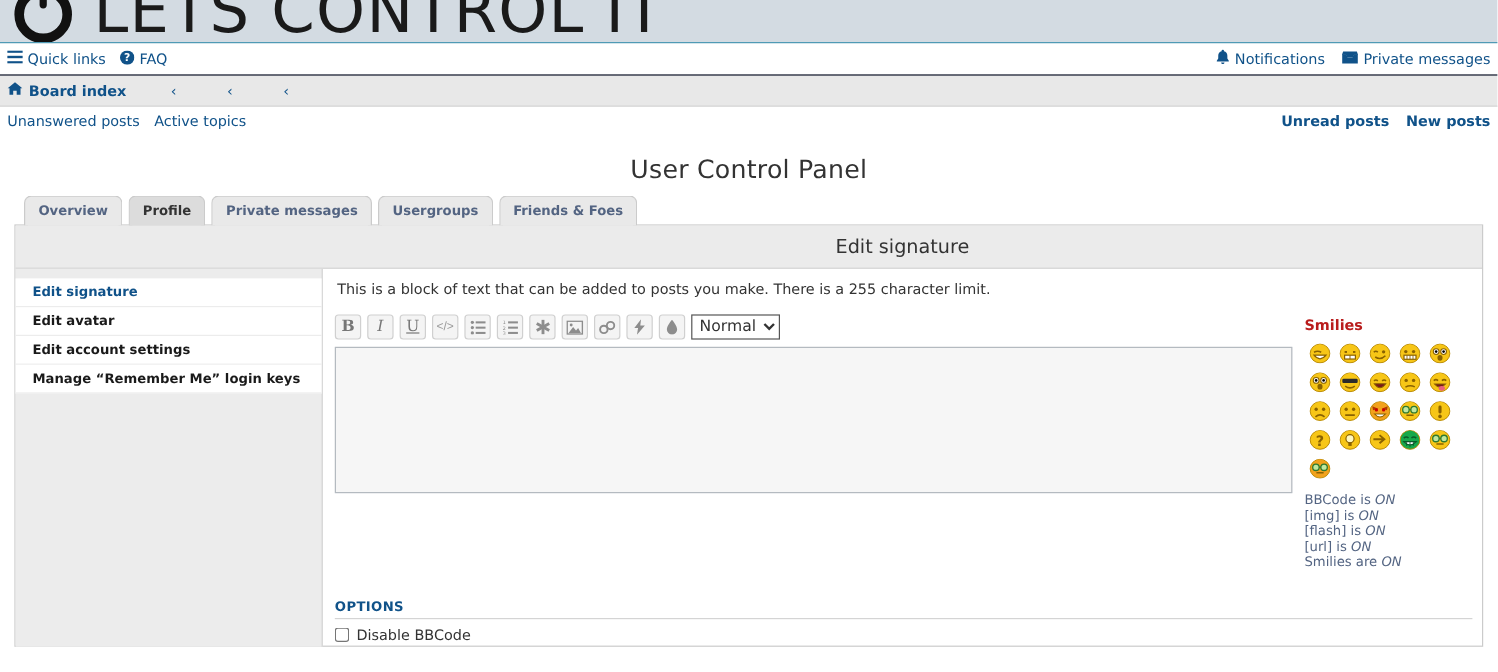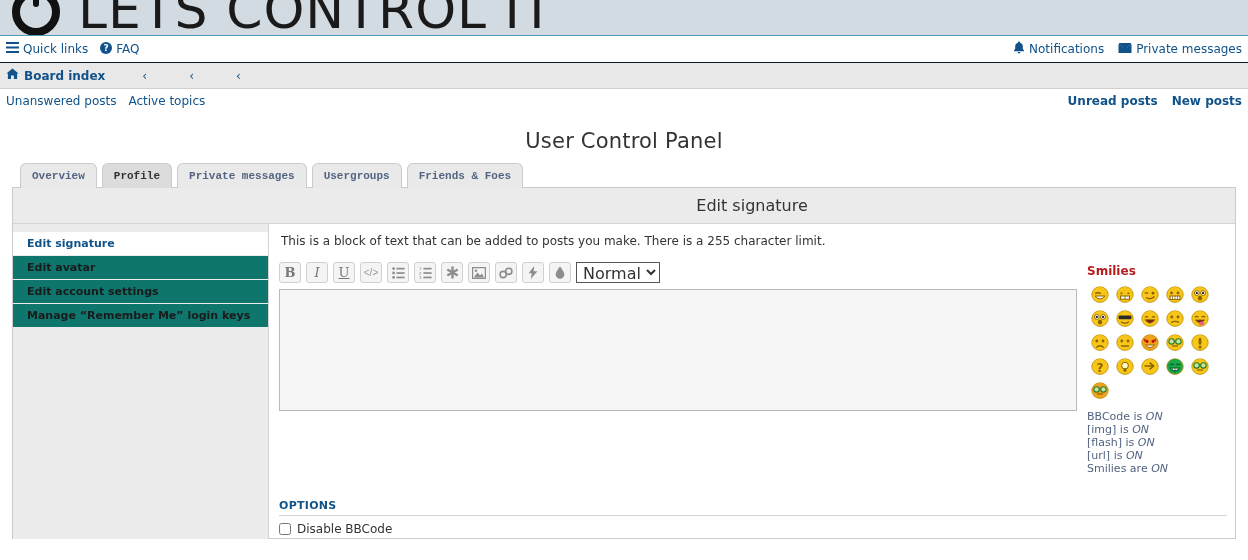--- a/index.html
+++ b/index.html
@@ -123,21 +123,20 @@
     border: 1px solid #cbcbcb;
     border-bottom: none;
     border-radius: 6px 6px 0 0;
     padding: 5px 11px 5px 11px;
     font-size: 11px;
     font-weight: bold;
     color: #536482;
     line-height: 14px;
     cursor: pointer;
     white-space: nowrap;
-    font-family: Liberation Mono, monospace;
   }
   .tab.active {
     background: #dcdcdc;
     color: #333333;
   }
 
   
   .panel {
     margin: 0 12px;
     border: 1px solid #cbcbcb;
@@ -169,21 +168,21 @@
     background: #ececec;
     border-right: 1px solid #d4d4d4;
     padding-top: 8px;
   }
   .side-item {
     display: block;
     padding: 5px 0 5px 14px;
     font-size: 11px;
     font-weight: bold;
     color: #105289;
-    background: #0f766e;
+    background: #ffffff;
     border-bottom: 1px solid #ececec;
     text-decoration: none;
     cursor: pointer;
   }
   .side-item.active {
     background: #ffffff;
     color: #105289;
   }
   .side-item:not(.active) { color: #1a1a1a; }
 
@@ -225,21 +224,21 @@
     line-height: 1;
   }
   .tb-btn.b { font-family: "DejaVu Serif", "Liberation Serif", serif; font-weight: bold; font-size: 13px; color: #777; }
   .tb-btn.i { font-family: "DejaVu Serif", "Liberation Serif", serif; font-style: italic; font-size: 13px; color: #777; }
   .tb-btn.u { font-family: "DejaVu Serif", "Liberation Serif", serif; text-decoration: underline; font-size: 13px; color: #777; }
   .tb-btn.code { font-size: 10px; color: #999; }
   .tb-select {
     height: 21px;
     border: 1px solid #555;
     background: #ffffff;
-    font-size: 16px;
+    font-size: 13px;
     color: #333;
     padding: 0 2px;
     font-family: "DejaVu Sans", "Liberation Sans", sans-serif;
   }
   .tb-btn svg { display: block; }
 
   textarea.sig {
     width: 100%;
     height: 122px;
     border: 1px solid #b4bac0;

